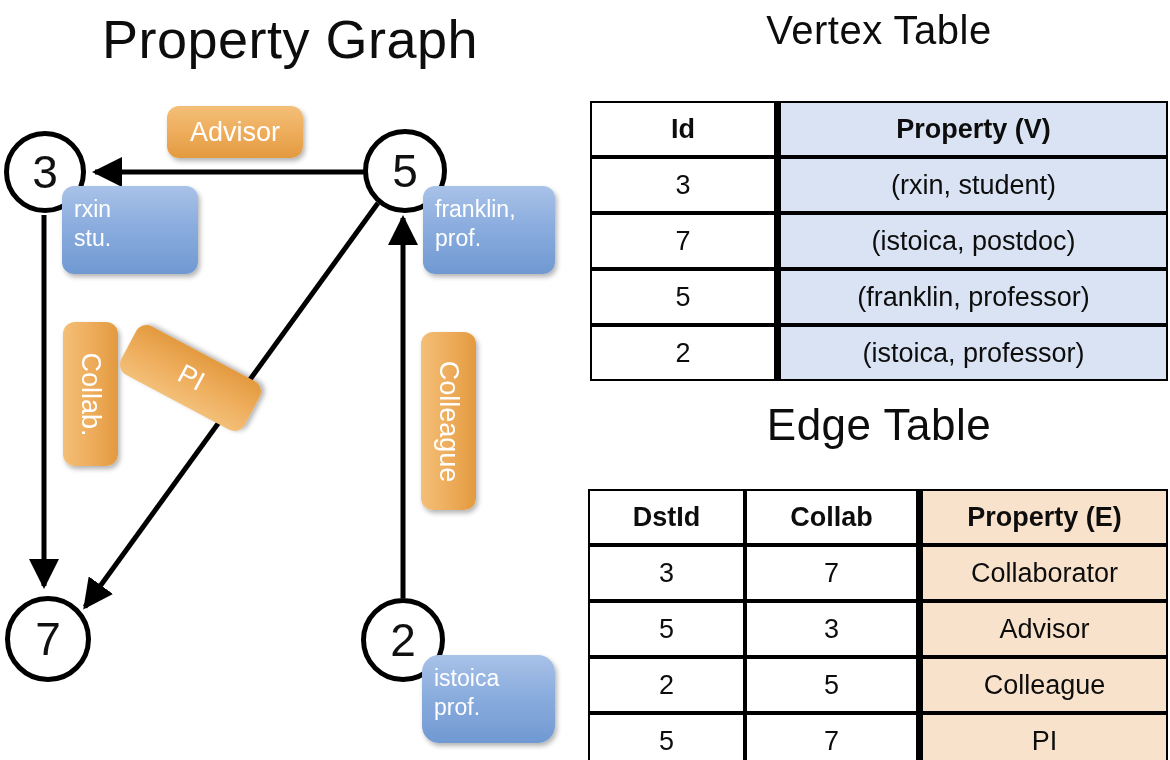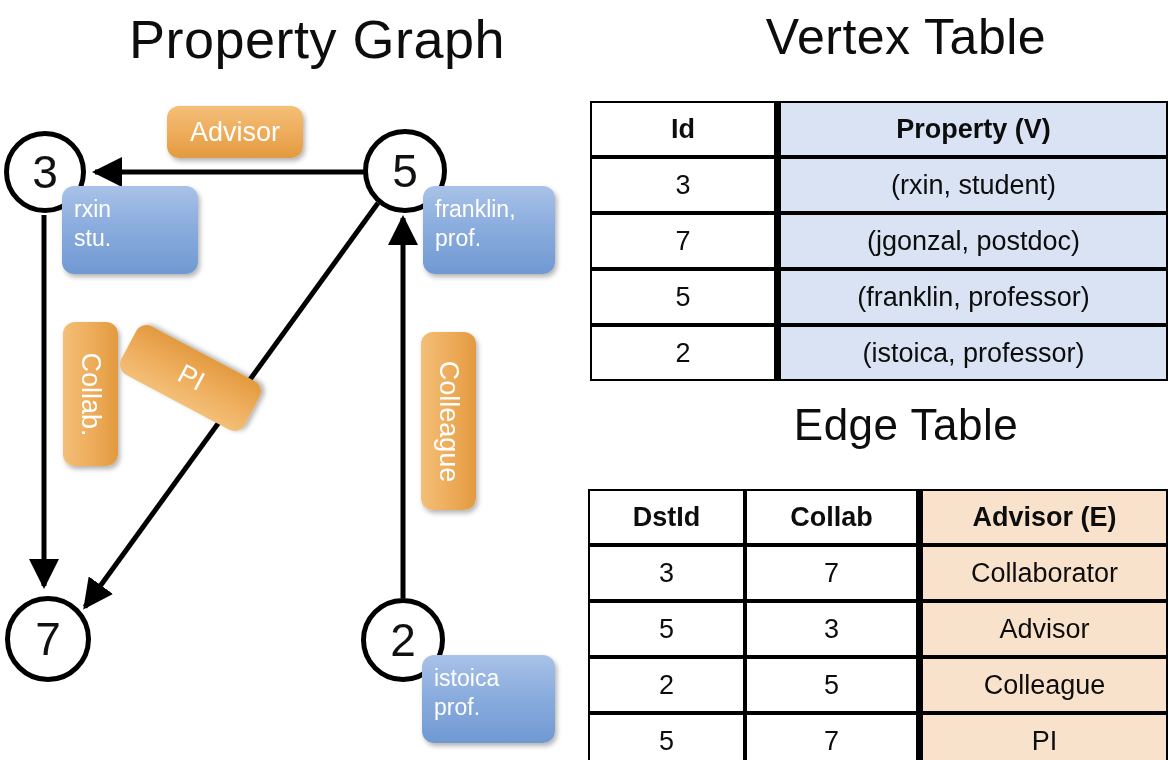--- a/index.html
+++ b/index.html
@@ -13,24 +13,23 @@
   .panel{position:absolute;}
 
   
   .title{
     position:absolute;
     font-family:"Liberation Sans", sans-serif;
     font-weight:300;
     color:#0d0d0d;
     letter-spacing:0.5px;
     white-space:nowrap;
-    padding-left:27px;
   }
   #pg-title{left:0;top:8px;width:580px;text-align:center;font-size:54px;}
-  #vt-title{left:588px;top:8px;width:582px;text-align:center;font-size:50px;}
+  #vt-title{left:588px;top:8px;width:582px;text-align:center;font-size:40px;}
   #et-title{left:588px;top:400px;width:582px;text-align:center;font-size:44px;}
 
   
   #graph{left:0;top:0;width:580px;height:760px;}
   #graph svg{position:absolute;left:0;top:0;}
 
   .node{
     position:absolute;
     border:5px solid #000;
     border-radius:50%;
@@ -147,21 +146,21 @@
   </div>
 
   <div class="bluebox" style="left:62px;top:186px;width:136px;height:88px;">
     <div>rxin</div>
     <div>stu.</div>
   </div>
   <div class="bluebox" style="left:423px;top:186px;width:132px;height:88px;">
     <div>franklin,</div>
     <div>prof.</div>
   </div>
-  <div class="bluebox" style="left:422px;top:655px;width:133px;height:88px;">
+  <div class="bluebox" style="left:422px;top:655px;width:133px;height:88px;border-radius:17px;">
     <div>istoica</div>
     <div>prof.</div>
   </div>
 
   <div class="orangebox" style="left:167px;top:106px;width:136px;height:52px;">
     <span>Advisor</span>
   </div>
 
   <div class="orangebox vert" style="left:63px;top:322px;width:55px;height:144px;">
     <span class="vtext">Collab.</span>
@@ -185,21 +184,21 @@
     <tr>
       <td class="hdr">Id</td>
       <td class="hdr vprop sep">Property (V)</td>
     </tr>
     <tr>
       <td>3</td>
       <td class="vprop sep">(rxin, student)</td>
     </tr>
     <tr>
       <td>7</td>
-      <td class="vprop sep">(jgonzal, postdoc)</td>
+      <td class="vprop sep">(istoica, postdoc)</td>
     </tr>
     <tr>
       <td>5</td>
       <td class="vprop sep">(franklin, professor)</td>
     </tr>
     <tr>
       <td>2</td>
       <td class="vprop sep">(istoica, professor)</td>
     </tr>
   </tbody>
@@ -208,21 +207,21 @@
 <table class="grid" id="edge-table">
   <colgroup>
       <col style="width:157px">
       <col style="width:173px">
       <col>
     </colgroup>
   <tbody>
     <tr>
       <td class="hdr">DstId</td>
       <td class="hdr">Collab</td>
-      <td class="hdr eprop sep">Advisor (E)</td>
+      <td class="hdr eprop sep">Property (E)</td>
     </tr>
     <tr>
       <td>3</td>
       <td>7</td>
       <td class="eprop sep">Collaborator</td>
     </tr>
     <tr>
       <td>5</td>
       <td>3</td>
       <td class="eprop sep">Advisor</td>

